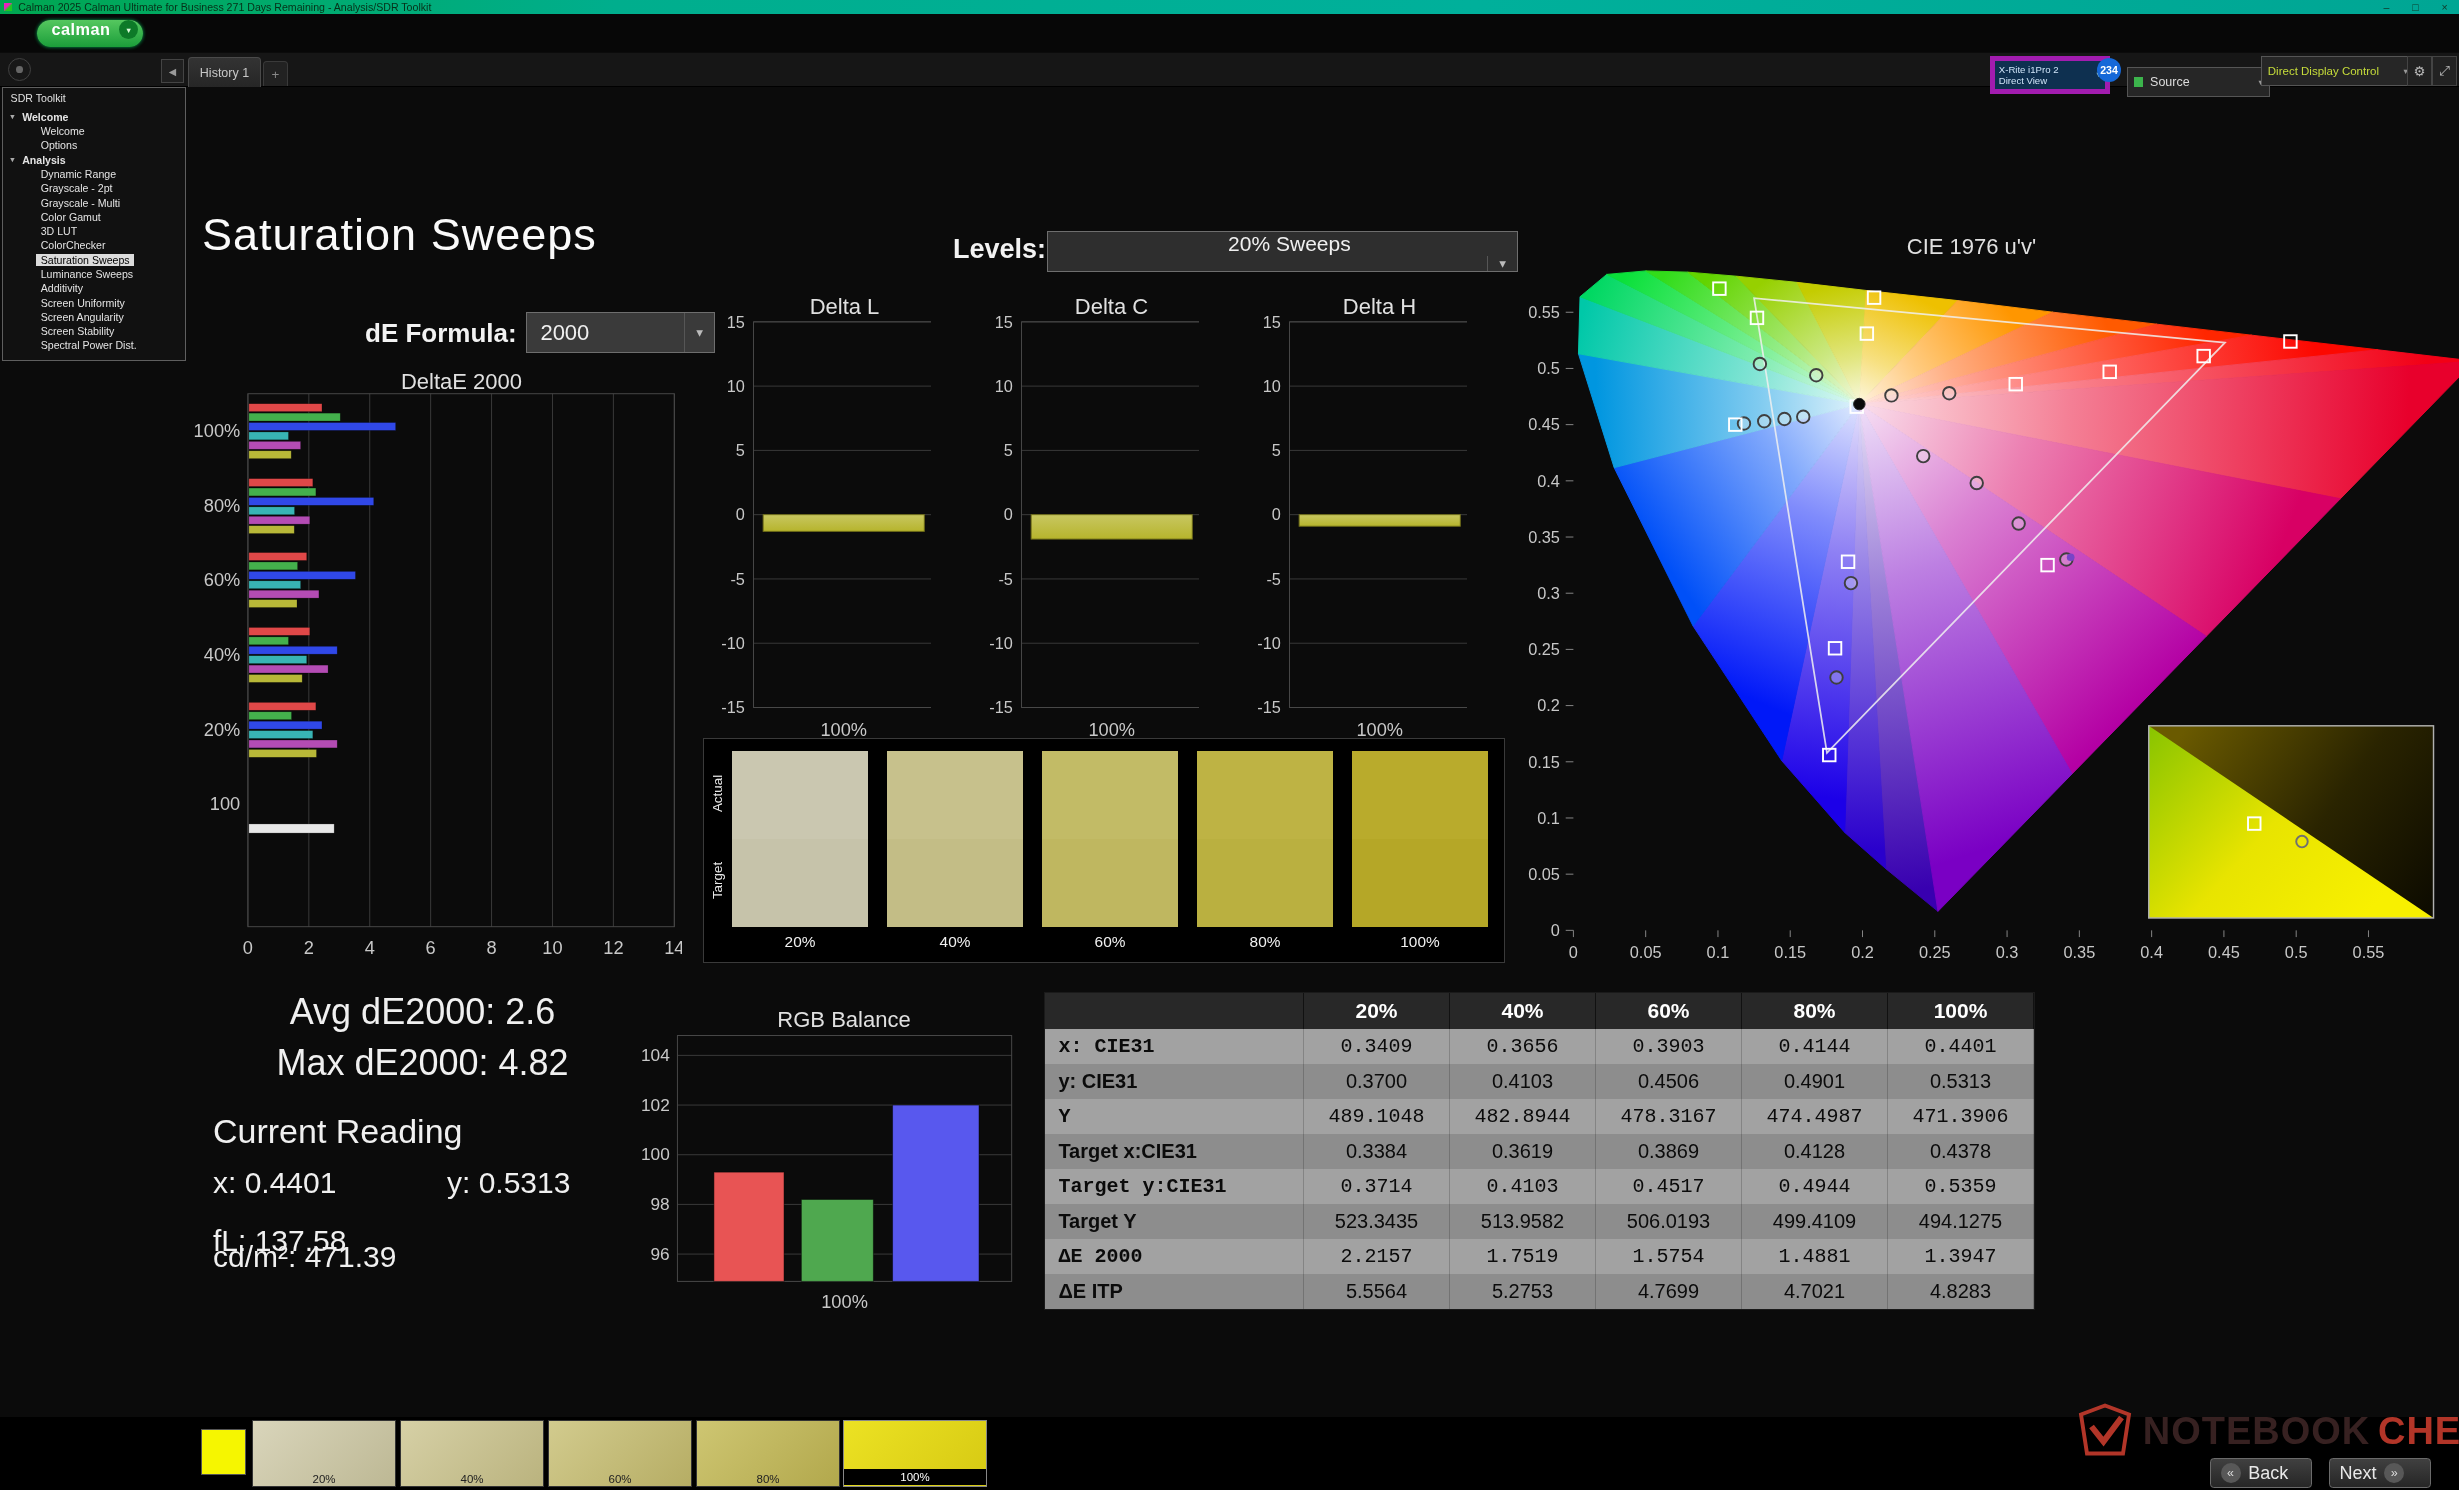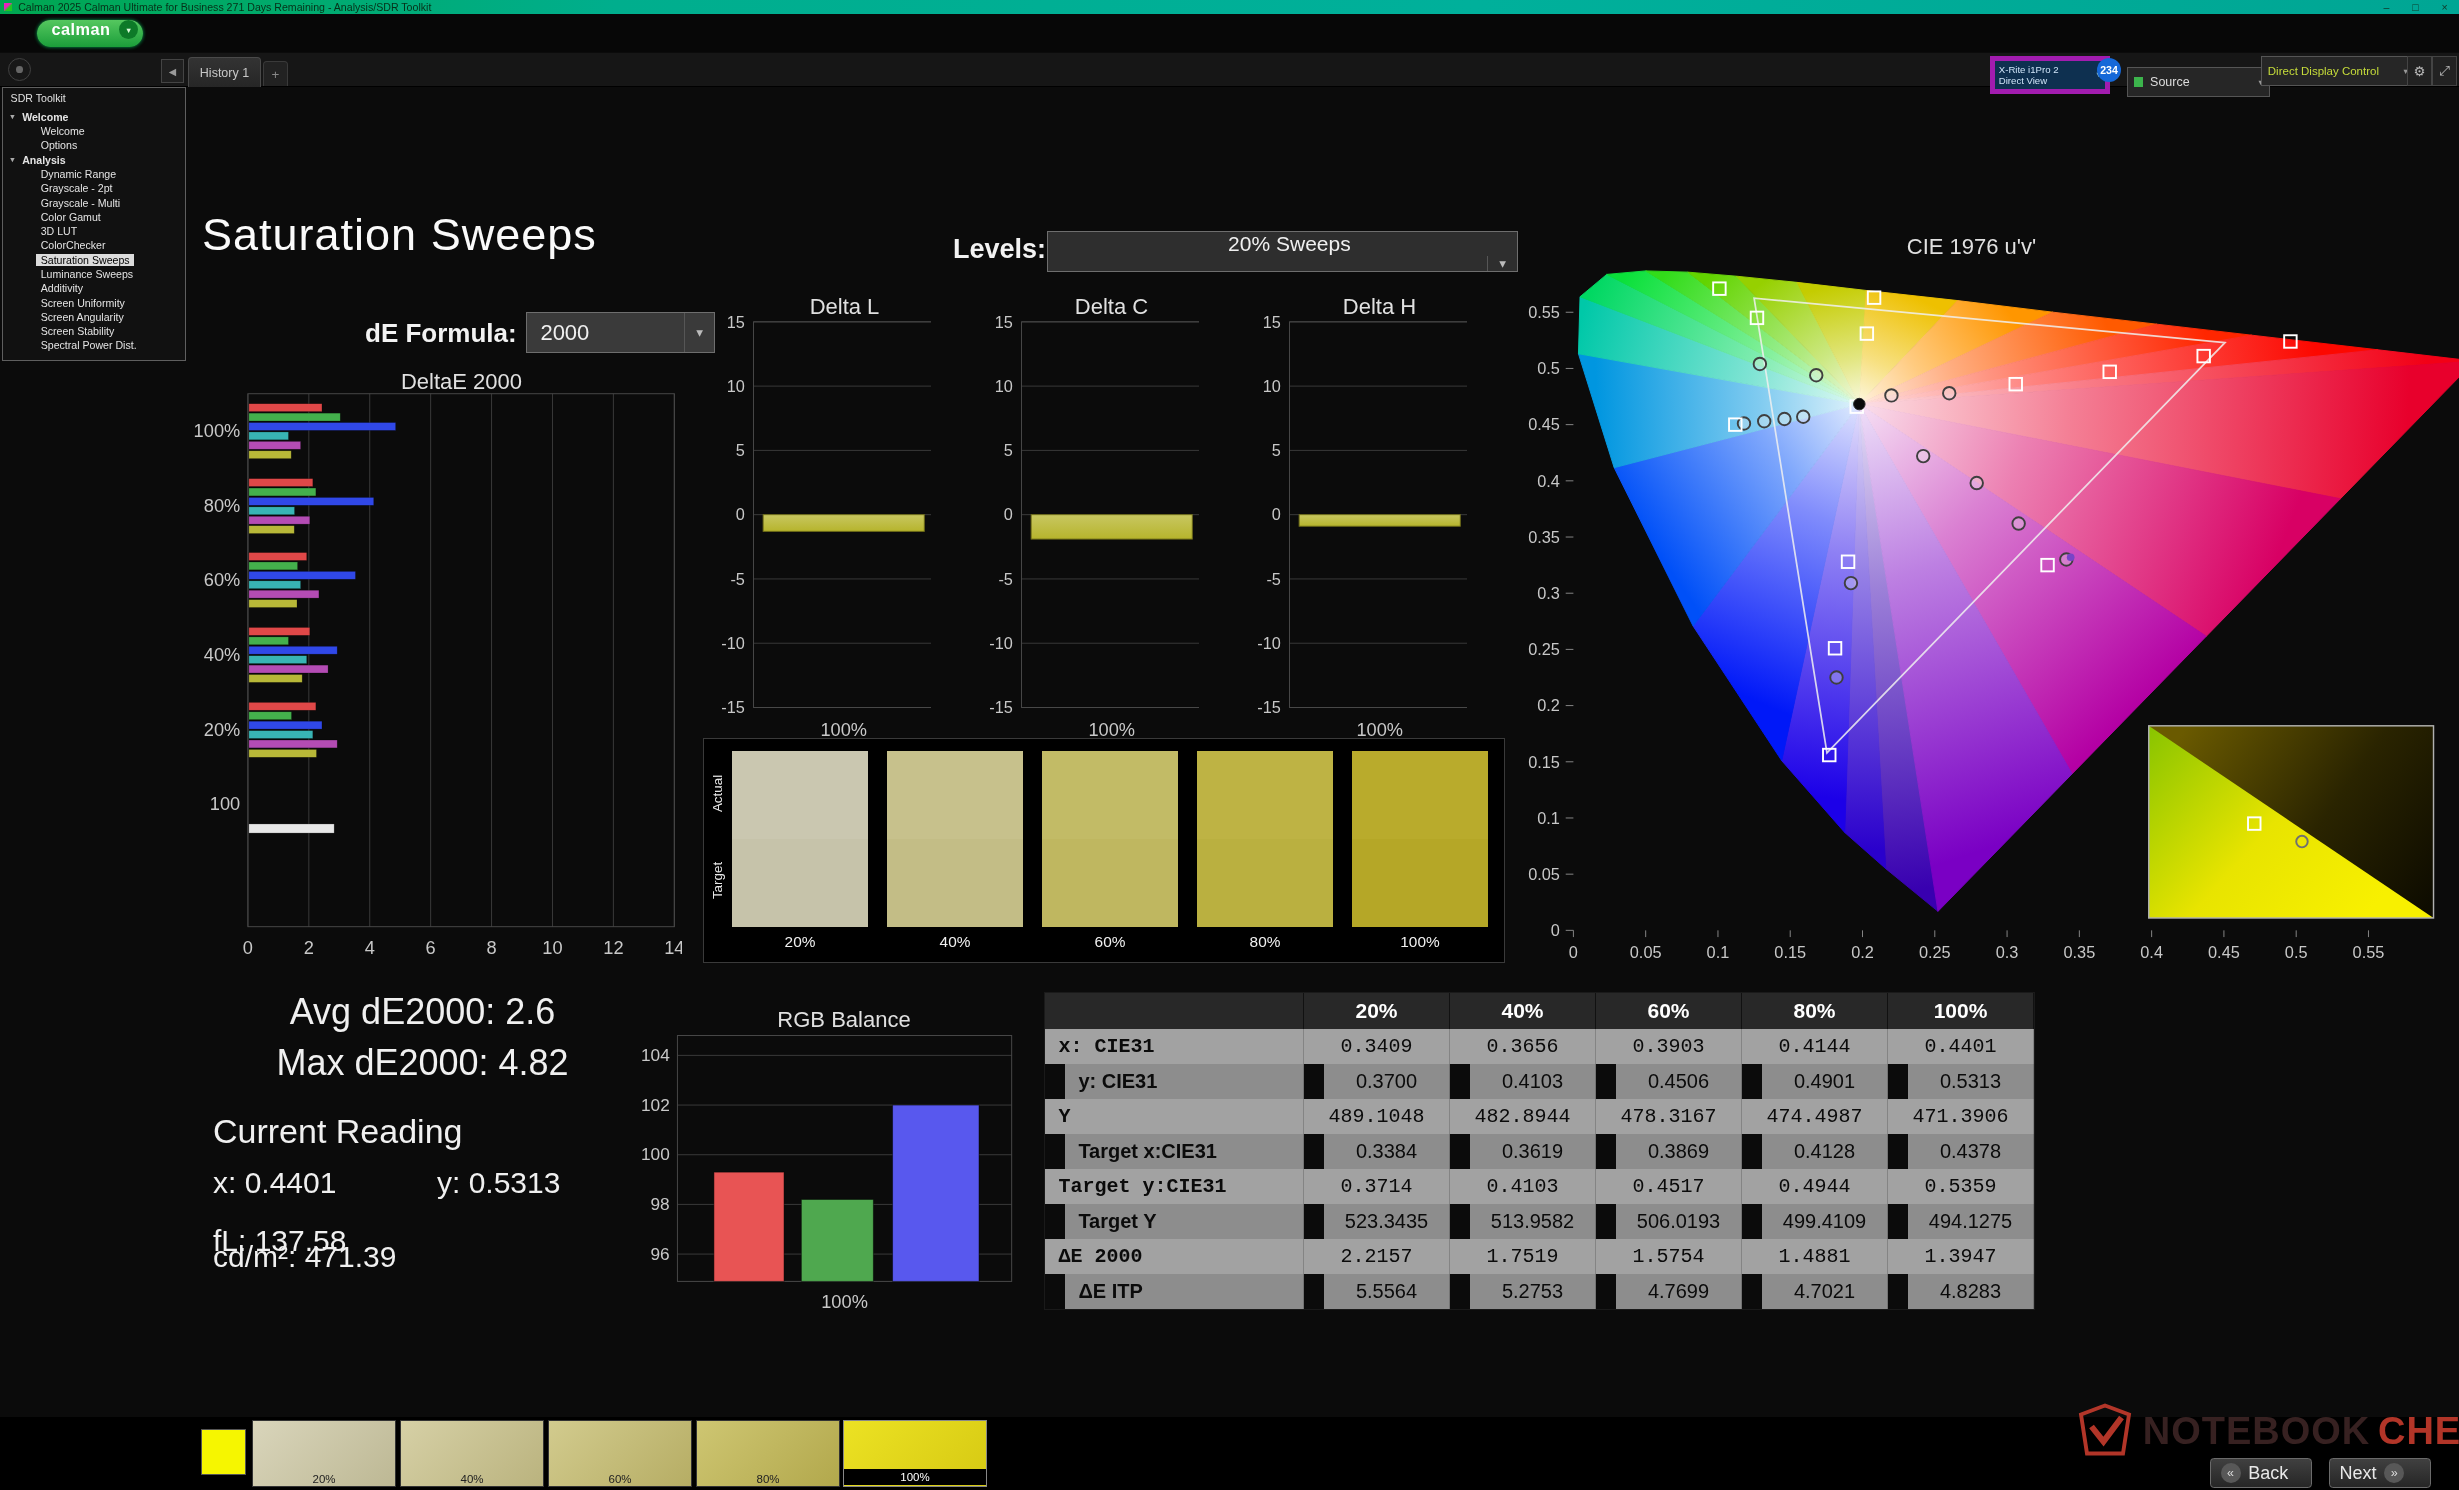--- a/index.html
+++ b/index.html
@@ -76,33 +76,33 @@
     font-size:13.4px;color:#e8e8e8;}
   .swatch-col{position:absolute;top:11.5px;width:136px;height:177px;}
   .swatch-label{position:absolute;top:194px;width:136px;text-align:center;font-size:15.4px;color:#f0f0f0;}
 
   
   .stat{color:#f0f0f0;}
   .avg-line{left:245px;top:991px;width:355px;text-align:center;font-size:36px;}
   .max-line{left:245px;top:1042px;width:355px;text-align:center;font-size:36px;}
   .cur-head{left:213px;top:1112px;font-size:34px;}
   .cur-x{left:213px;top:1166px;font-size:30px;}
-  .cur-y{left:437px;top:1166px;font-size:30px;}
+  .cur-y{left:447px;top:1166px;font-size:30px;}
   .cur-fl{left:213px;top:1224px;font-size:30px;}
   .cur-cd{left:213px;top:1240px;font-size:30px;}
 
   
   #data-table{position:absolute;left:1044px;top:992px;display:grid;grid-template-columns:259px repeat(5,146px);border:1px solid #1a1a1a;}
   .th{background:#282828;color:#fff;font-weight:bold;font-size:21px;height:36px;display:flex;
     align-items:center;justify-content:center;border-right:1px solid #111;}
   .td{font-size:20px;color:#0b0b0b;height:35px;display:flex;align-items:center;justify-content:center;
     border-right:1px solid rgba(0,0,0,.18);}
   .td.lab{justify-content:flex-start;padding-left:13.4px;font-weight:bold;}
   .row-odd{background:#a2a2a2;font-family:Liberation Mono, monospace;}
-  .row-even{background:#8d8d8d;margin-left:20px;}
+  .row-even{background:#8d8d8d;}
 
   
   .bottombar{left:0;top:1417px;width:2459px;height:74px;background:#000;}
   .patch-indicator{left:201px;top:1429px;width:43px;height:44px;background:#f6f600;border:1px solid #555;}
   .thumb{position:absolute;top:1420px;width:142px;height:65px;border:1px solid #333;}
   .thumb-label{position:absolute;left:0;bottom:1px;width:100%;text-align:center;font-size:11.5px;color:#222;}
   .thumb.selected{border:1px solid #888;}
   .thumb.selected .thumb-label{color:#fff;background:#000;padding:1.9px 0;}
   .watermark{position:absolute;left:2075px;top:1401px;display:flex;align-items:center;gap:7.7px;opacity:.92;z-index:4;}
   .wm-word1{font-size:38px;font-weight:bold;letter-spacing:1px;color:#3c2424;}

